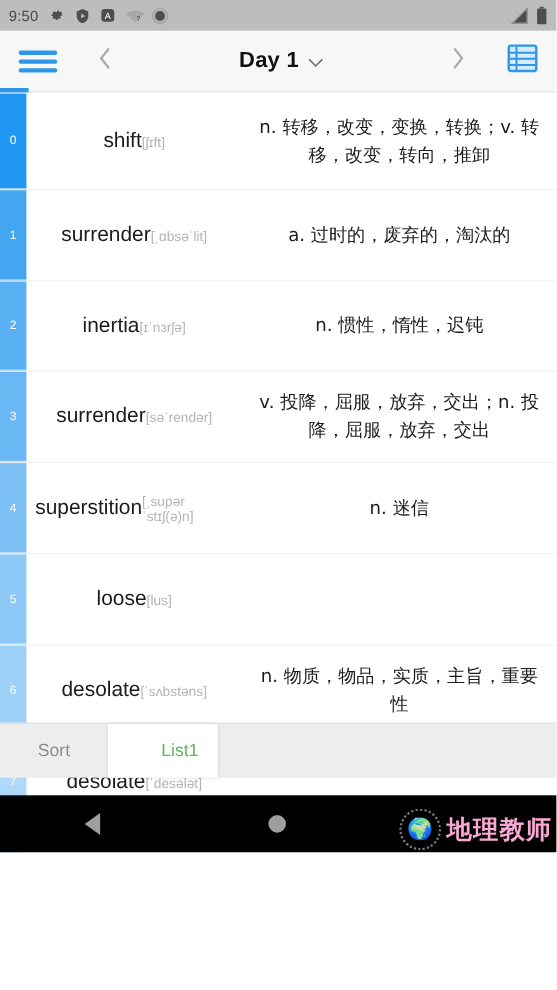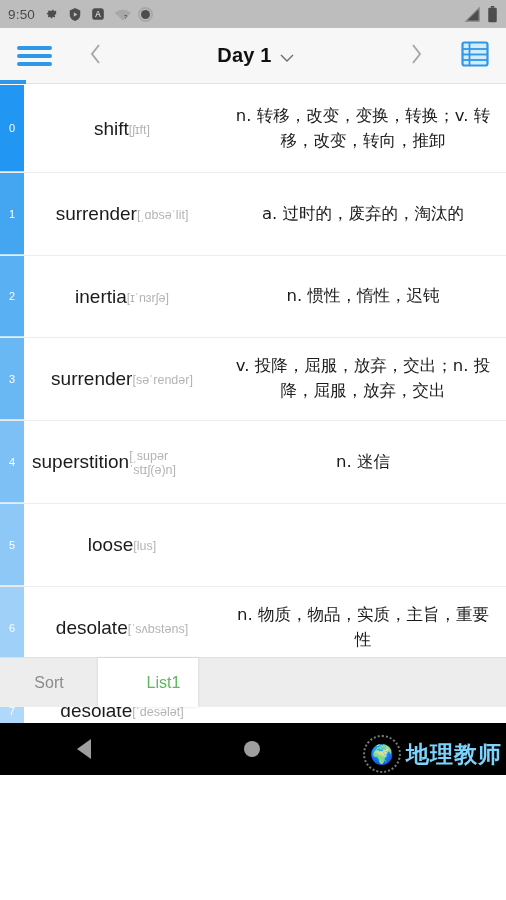--- a/index.html
+++ b/index.html
@@ -91,21 +91,21 @@
   .nav-home { width:168px; display:flex; align-items:center; justify-content:center; cursor:pointer; }
   .nav-circle { width:16px; height:16px; border-radius:50%; background:#9e9e9e; }
   .watermark {
     position:absolute; right:4px; bottom:2px; display:flex; align-items:center; gap:5px;
   }
   .wm-globe {
     width:38px; height:38px; border-radius:50%; border:2px dotted #7b7b7b;
     display:flex; align-items:center; justify-content:center; color:#fff; font-size:19px;
   }
   .wm-text {
-    font-size:23px; color:#7dd3fc; font-family:"DejaVu Serif","Liberation Serif",serif;
+    font-size:23px; color:#f9a8d4; font-family:"DejaVu Serif","Liberation Serif",serif;
     font-weight:bold; letter-spacing:1px;
   }
 </style>
 </head>
 <body>
 
 <div id="app">
 
   <div class="statusbar">
     <span class="clock">9:50</span>

